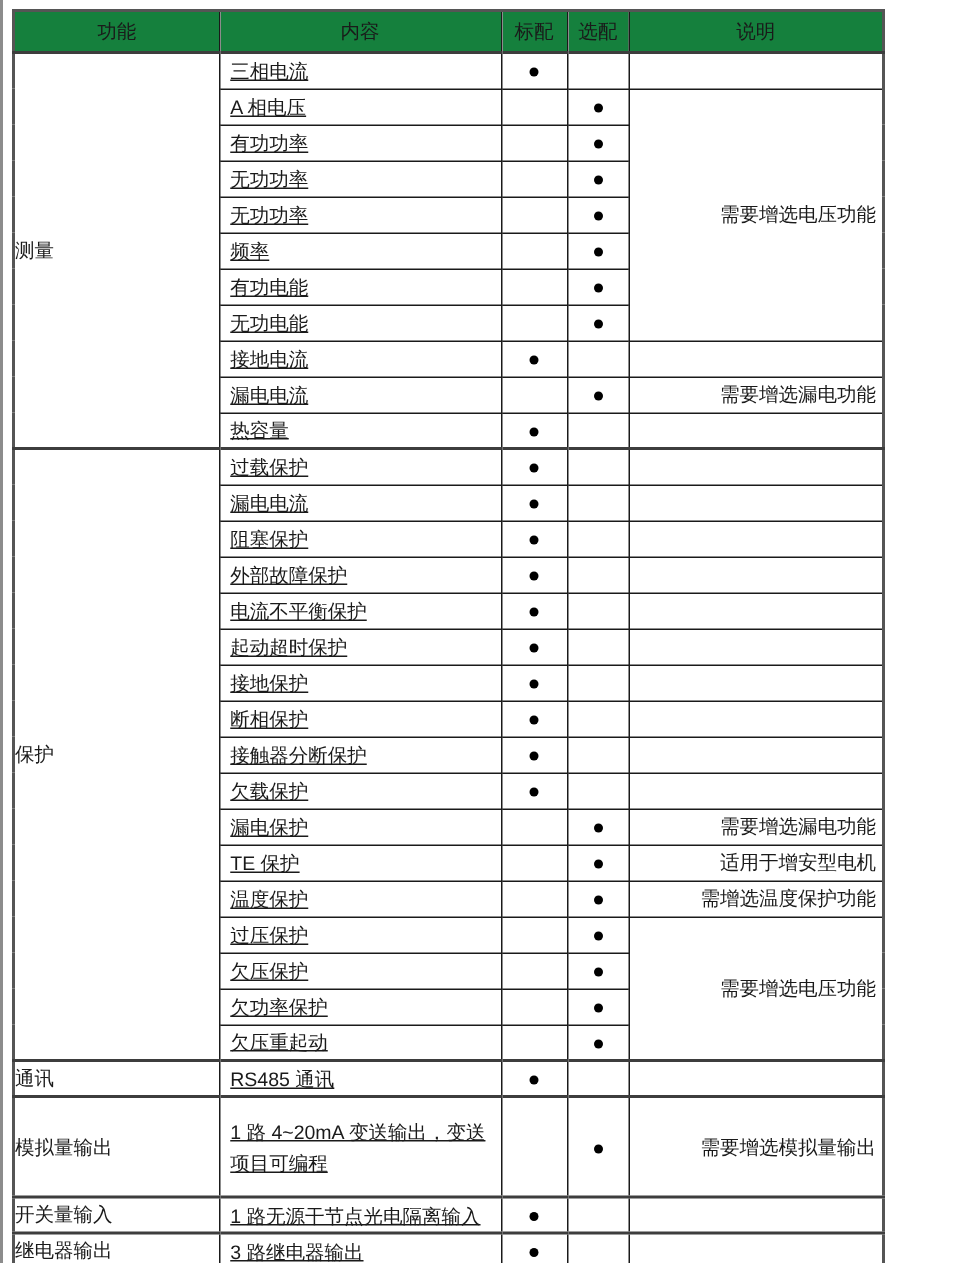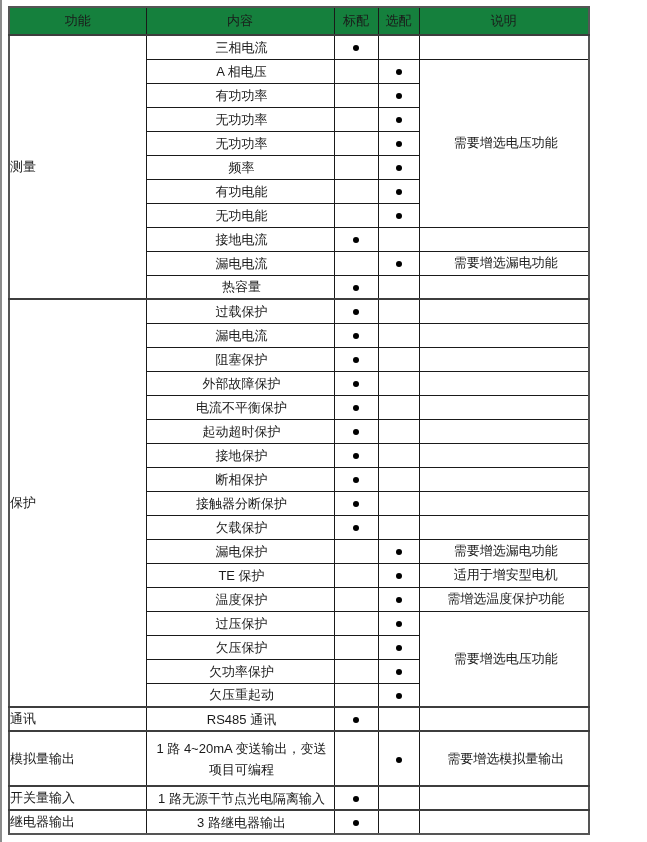--- a/index.html
+++ b/index.html
@@ -41,32 +41,33 @@
     vertical-align: middle;
   }
   .spec-table thead th {
     background: #15803d;
     height: 26px;
     text-align: center;
     font-weight: normal;
     border-bottom: 2px solid #3d3d3d;
   }
   .spec-table tbody tr { height: 24px; }
-  .spec-table tbody tr.tall { height: 55px; }
+  .spec-table tbody tr.tall { height: 67px; }
   .spec-table tbody tr.section-start td { border-top: 2px solid #3d3d3d; margin-left: 29px; }
   td.group-cell { }
   td.content-cell {
-    text-align: center;
+    text-align: left;
     padding-left: 7px;
     padding-right: 4px;
     line-height: 21px;
+    text-decoration: underline;
   }
   td.mark-cell { text-align: center; }
   td.note-cell {
-    text-align: center;
+    text-align: right;
     padding-left: 8px;
     padding-right: 4px;
     line-height: 18px;
   }
   .dot {
     display: inline-block;
     width: 6px;
     height: 6px;
     background: #000000;
     border-radius: 50%;

